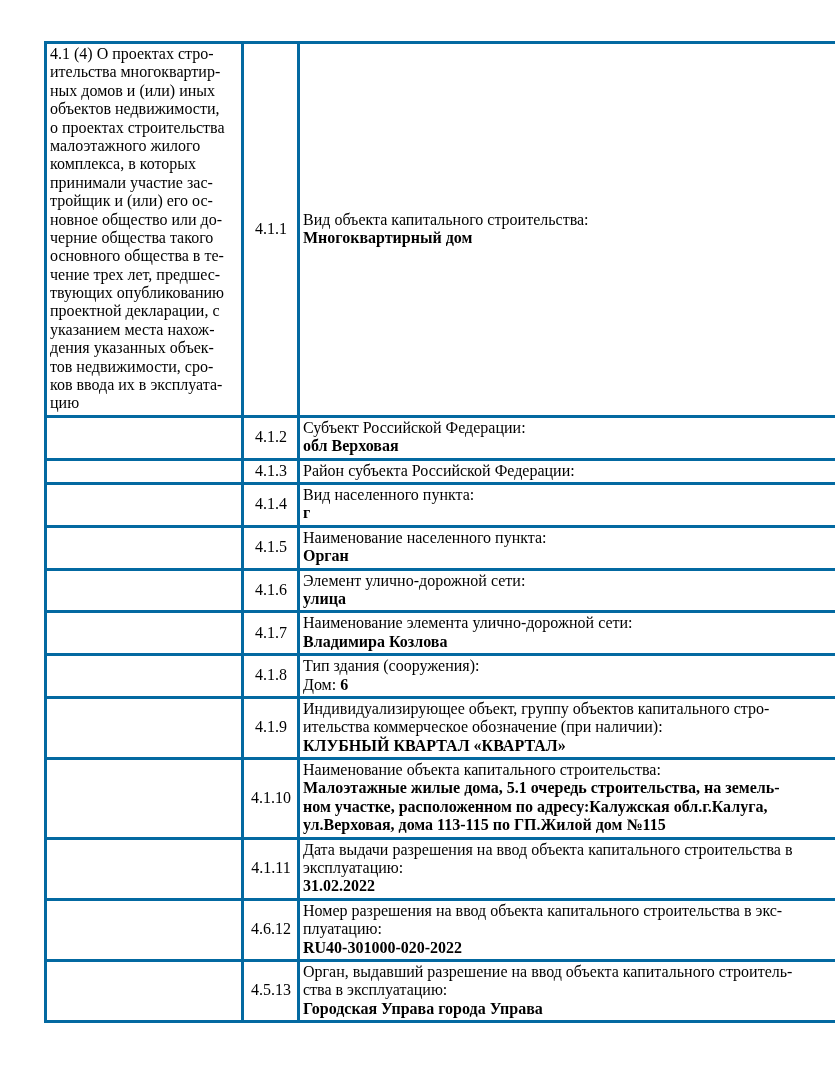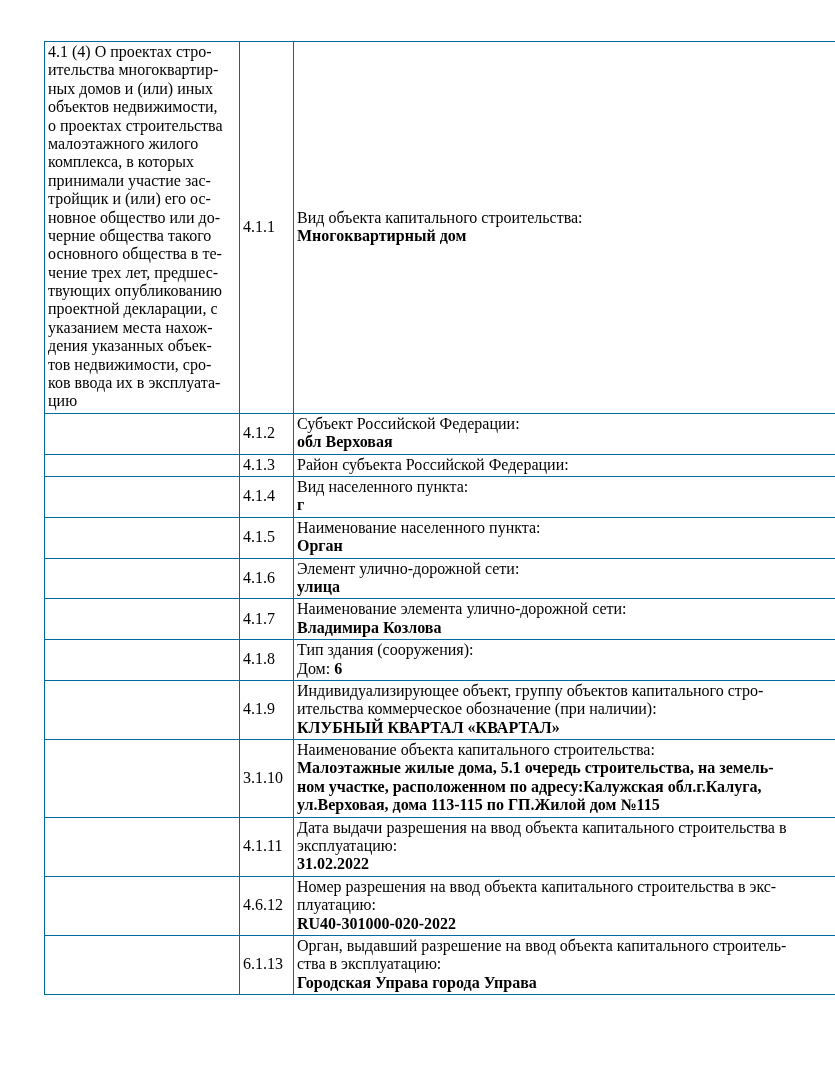--- a/index.html
+++ b/index.html
@@ -15,27 +15,27 @@
   }
   table.decl {
     border-collapse: collapse;
     table-layout: fixed;
     width: 784px;
     margin: 41px 0 0 44px;
     font-size: 16px;
     line-height: 1.15;
   }
   table.decl td {
-    border: 1px solid #0369a1;
+    border: 3px solid #0369a1;
     vertical-align: middle;
     padding: 1px 2px 2px 3px;
     overflow: hidden;
   }
   td.c1 { width: 189px; vertical-align: top; }
-  td.c2 { width: 48px; }
+  td.c2 { width: 48px; text-align: center; }
   td.c3 { width: 547px; }
   .desc {
     white-space: pre-line;
   }
   .lbl {
     display: block;
     white-space: pre-line;
   }
   .valline {
     display: block;
@@ -140,21 +140,21 @@
       <td class="c1"></td>
       <td class="c2">4.1.9</td>
       <td class="c3">
         <span class="lbl">Индивидуализирующее объект, группу объектов капитального стро-
 ительства коммерческое обозначение (при наличии):</span>
         <span class="valline"><span></span><span class="val">КЛУБНЫЙ КВАРТАЛ «КВАРТАЛ»</span></span>
       </td>
     </tr>
     <tr>
       <td class="c1"></td>
-      <td class="c2">3.1.10</td>
+      <td class="c2">4.1.10</td>
       <td class="c3">
         <span class="lbl">Наименование объекта капитального строительства:</span>
         <span class="valline"><span></span><span class="val">Малоэтажные жилые дома, 5.1 очередь строительства, на земель-
 ном участке, расположенном по адресу:Калужская обл.г.Калуга,
 ул.Верховая, дома 113-115 по ГП.Жилой дом №115</span></span>
       </td>
     </tr>
     <tr>
       <td class="c1"></td>
       <td class="c2">4.1.11</td>
@@ -168,21 +168,21 @@
       <td class="c1"></td>
       <td class="c2">4.6.12</td>
       <td class="c3">
         <span class="lbl">Номер разрешения на ввод объекта капитального строительства в экс-
 плуатацию:</span>
         <span class="valline"><span></span><span class="val">RU40-301000-020-2022</span></span>
       </td>
     </tr>
     <tr>
       <td class="c1"></td>
-      <td class="c2">6.1.13</td>
+      <td class="c2">4.5.13</td>
       <td class="c3">
         <span class="lbl">Орган, выдавший разрешение на ввод объекта капитального строитель-
 ства в эксплуатацию:</span>
         <span class="valline"><span></span><span class="val">Городская Управа города Управа</span></span>
       </td>
     </tr>
   </tbody>
 </table>
 
 </body></html>

